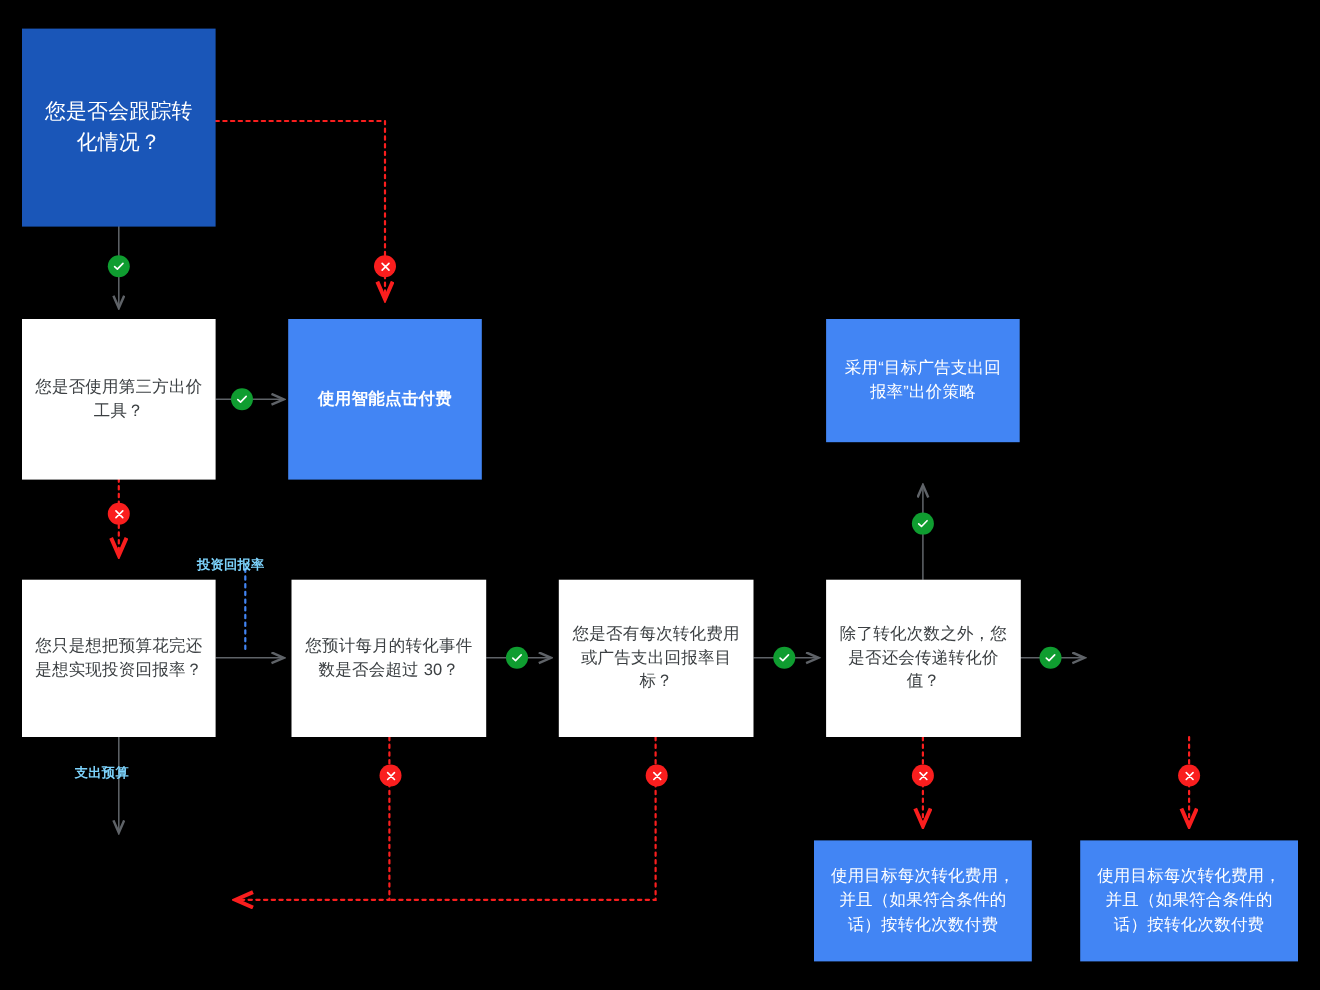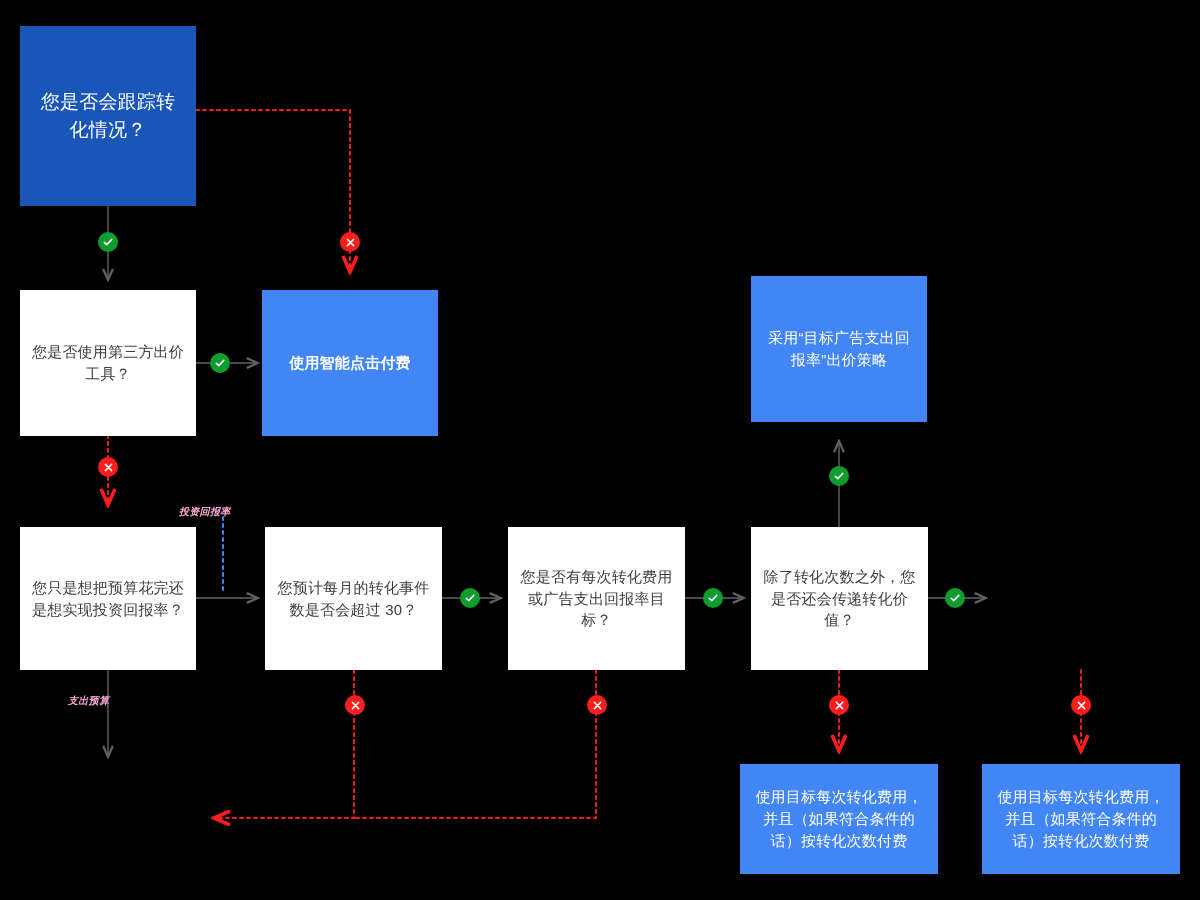--- a/index.html
+++ b/index.html
@@ -46,27 +46,26 @@
     font-size: 15px;
   }
   .node-gray {
     background: #ffffff;
     color: #3c4043;
     font-size: 15px;
   }
   .node-txt { display: block; }
   .edge-label {
     position: absolute;
-    color: #f9a8d4;
-    font-size: 10px;
+    color: #7dd3fc;
+    font-size: 12px;
     font-weight: bold;
     white-space: nowrap;
     z-index: 4;
     letter-spacing: 0.3px;
-    font-style: italic;
   }
   .badge {
     position: absolute;
     width: 20px;
     height: 20px;
     border-radius: 50%;
     display: flex;
     align-items: center;
     justify-content: center;
     z-index: 5;
@@ -126,21 +125,21 @@
   </div>
 
   <div class="node node-gray" style="left:20px; top:290px; width:176px; height:146px;">
     <span class="node-txt">您是否使用第三方出价工具？</span>
   </div>
 
   <div class="node node-blue" style="left:262px; top:290px; width:176px; height:146px;font-weight:bold;">
     <span class="node-txt">使用智能点击付费</span>
   </div>
 
-  <div class="node node-blue" style="left:751px; top:276px; width:176px; height:146px;">
+  <div class="node node-blue" style="left:751px; top:290px; width:176px; height:112px;">
     <span class="node-txt">采用“目标广告支出回报率”出价策略</span>
   </div>
 
   <div class="node node-gray" style="left:20px; top:527px; width:176px; height:143px;">
     <span class="node-txt">您只是想把预算花完还是想实现投资回报率？</span>
   </div>
 
   <div class="node node-gray" style="left:265px; top:527px; width:177px; height:143px;">
     <span class="node-txt">您预计每月的转化事件数是否会超过 30？</span>
   </div>

